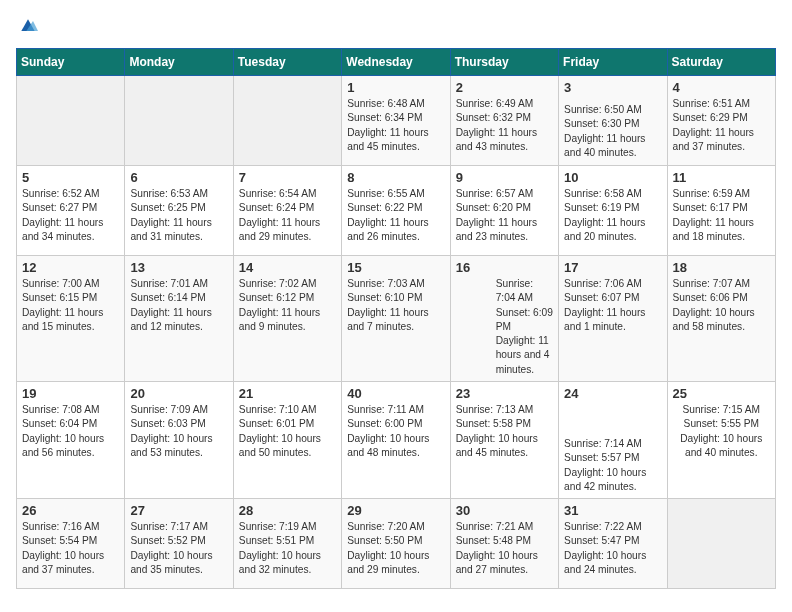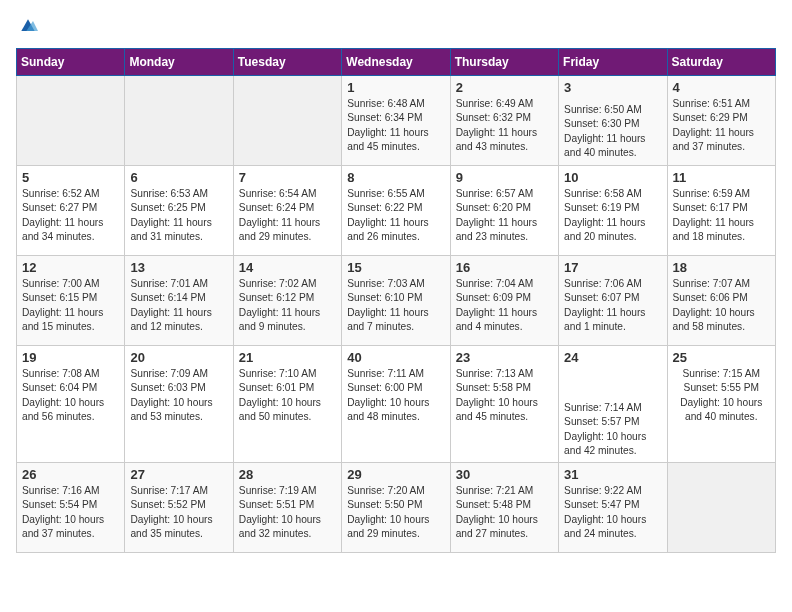--- a/index.html
+++ b/index.html
@@ -51,21 +51,21 @@
     .location-title {
       font-size: 16px;
       color: #555;
     }
     table {
       width: 100%;
       border-collapse: collapse;
       table-layout: fixed;
     }
     thead th {
-      background-color: #701a75;
+      background-color: #0f766e;
       color: #fff;
       font-size: 12px;
       font-weight: bold;
       padding: 6px 4px;
       text-align: left;
       border: 1px solid #1a5fa8;
     }
     tbody td {
       border: 1px solid #ccc;
       vertical-align: top;
@@ -219,21 +219,21 @@
 Daylight: 11 hours and 9 minutes.</div>
         </td>
         <td>
           <span class="day-num">15</span>
           <div class="day-info" style="white-space: pre-line;">Sunrise: 7:03 AM
 Sunset: 6:10 PM
 Daylight: 11 hours and 7 minutes.</div>
         </td>
         <td>
           <span class="day-num">16</span>
-          <div class="day-info" style="white-space: pre-line;">Sunrise: 7:04 AM
+          <div class="day-info" style="white-space: pre-line; margin-left: 40px;">Sunrise: 7:04 AM
 Sunset: 6:09 PM
 Daylight: 11 hours and 4 minutes.</div>
         </td>
         <td>
           <span class="day-num">17</span>
           <div class="day-info" style="white-space: pre-line;">Sunrise: 7:06 AM
 Sunset: 6:07 PM
 Daylight: 11 hours and 1 minute.</div>
         </td>
         <td>
@@ -313,20 +313,20 @@
 Daylight: 10 hours and 29 minutes.</div>
         </td>
         <td>
           <span class="day-num">30</span>
           <div class="day-info" style="white-space: pre-line;">Sunrise: 7:21 AM
 Sunset: 5:48 PM
 Daylight: 10 hours and 27 minutes.</div>
         </td>
         <td>
           <span class="day-num">31</span>
-          <div class="day-info" style="white-space: pre-line;">Sunrise: 9:22 AM
+          <div class="day-info" style="white-space: pre-line;">Sunrise: 7:22 AM
 Sunset: 5:47 PM
 Daylight: 10 hours and 24 minutes.</div>
         </td>
         <td class="empty-cell"></td>
       </tr>
     </tbody>
 </table>
 
 </body></html>

